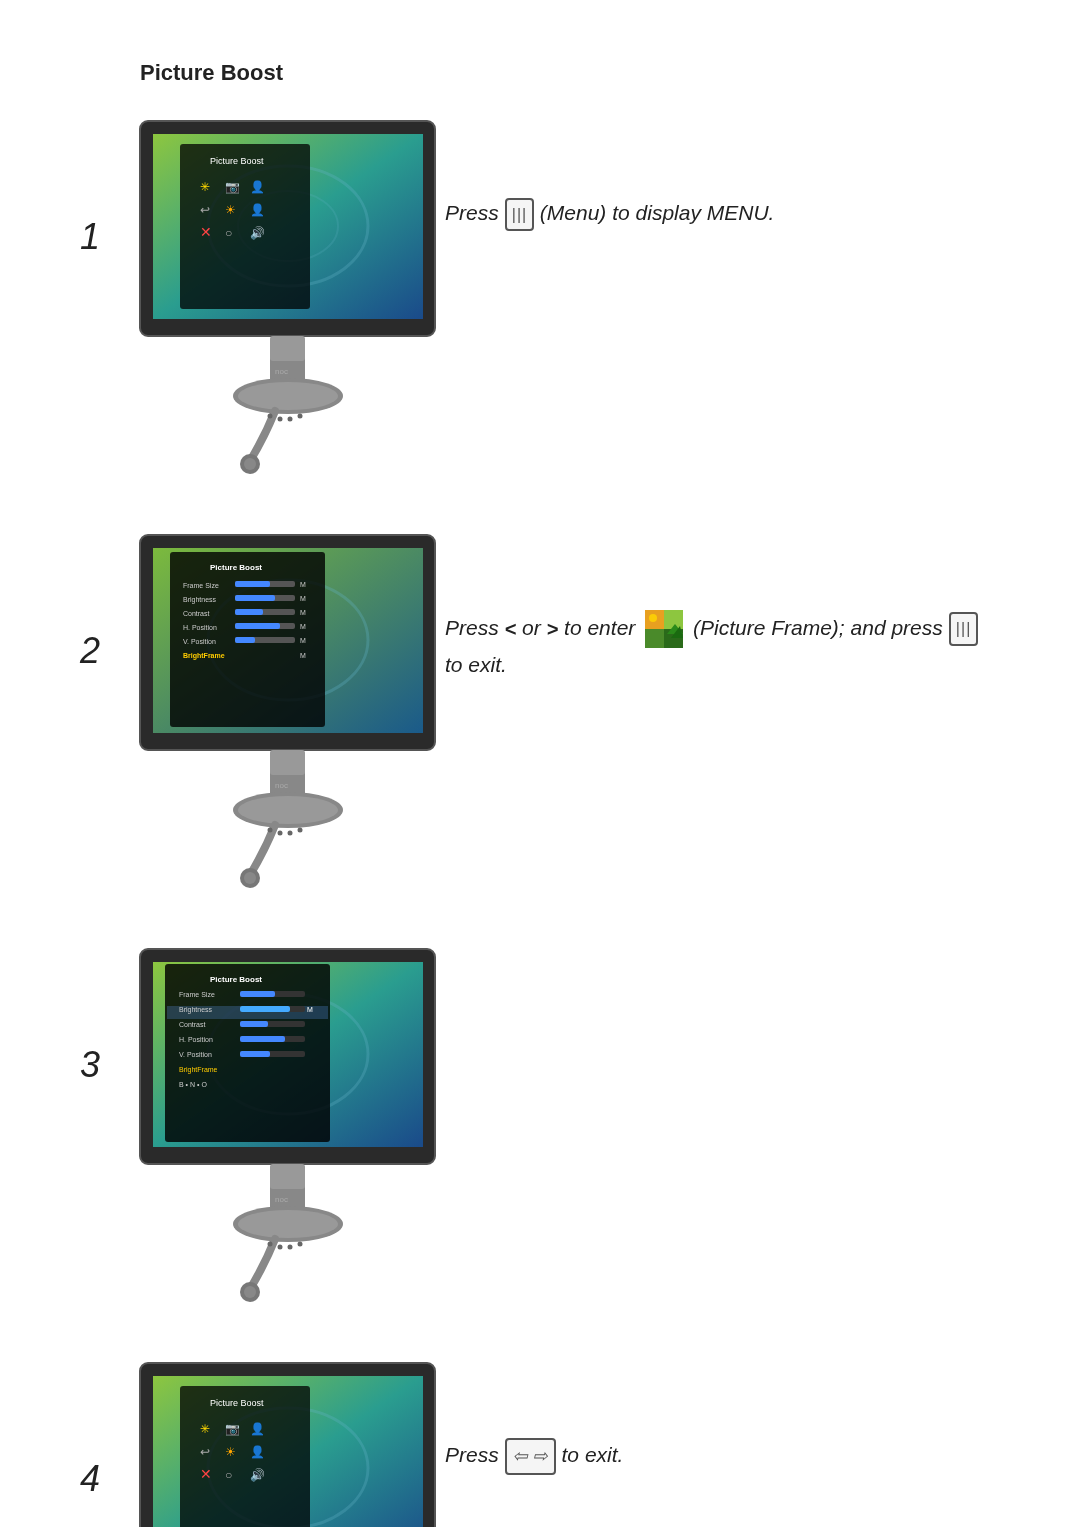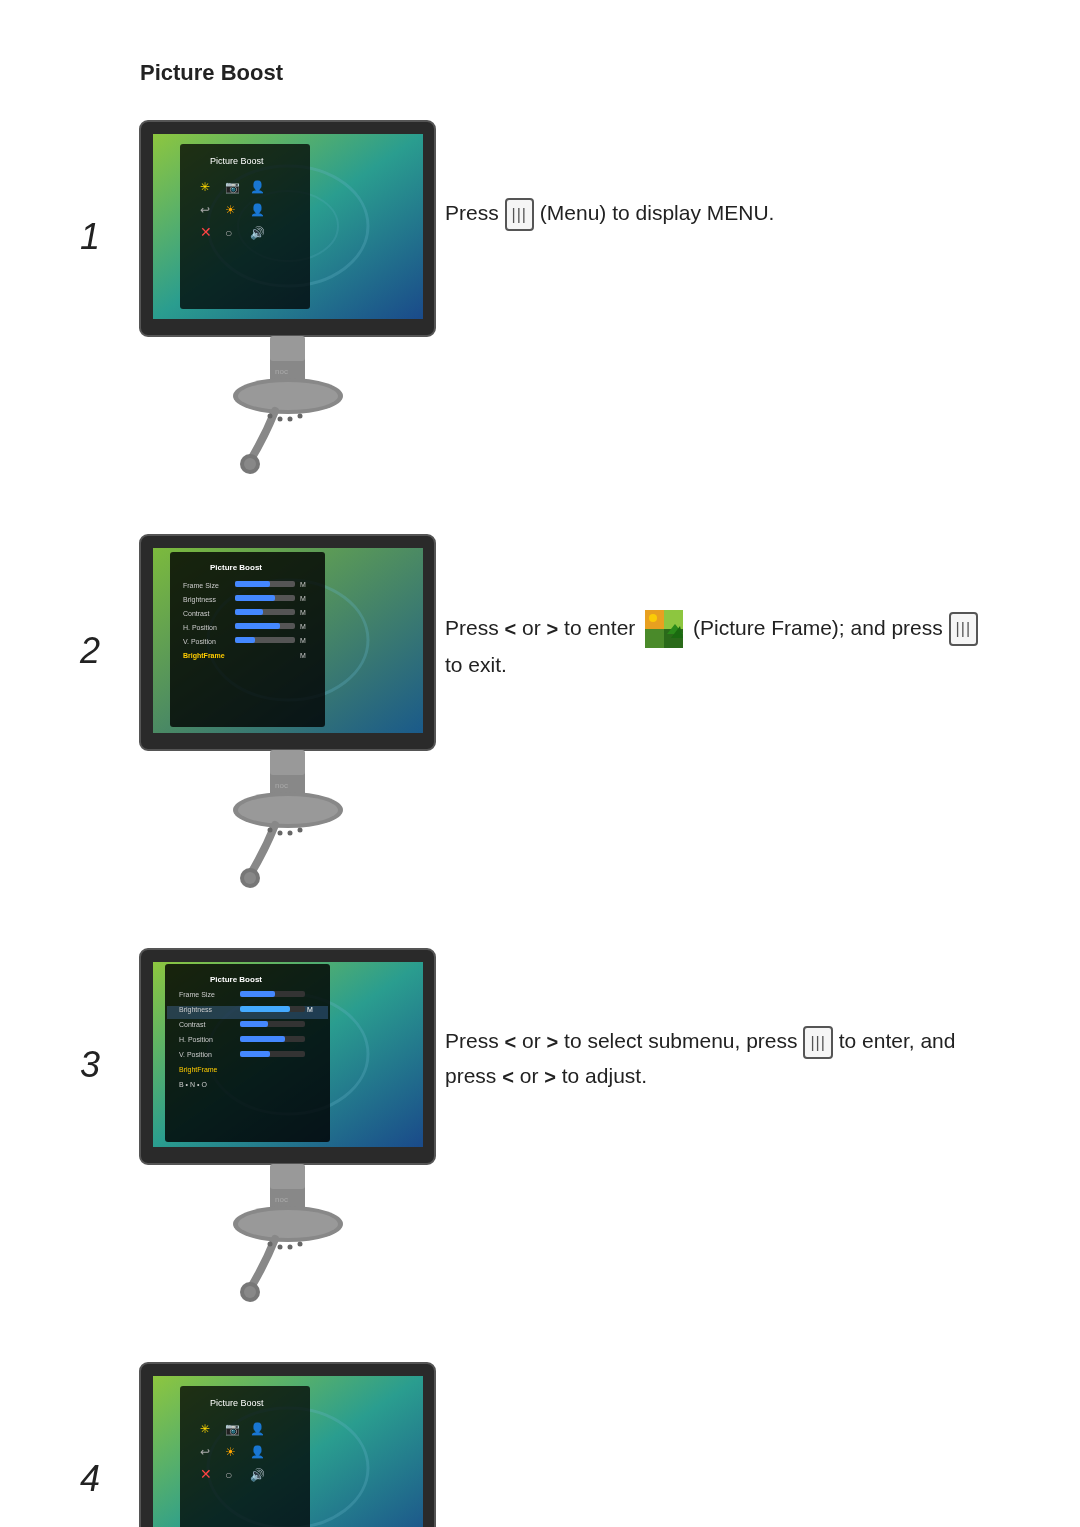--- a/index.html
+++ b/index.html
@@ -42,20 +42,21 @@
     .monitor-svg {
       width: 310px;
       height: auto;
     }
     .instruction {
       flex: 1;
       font-size: 21px;
       line-height: 1.6;
       padding-top: 80px;
       color: #222;
+      font-style: italic;
     }
     .btn-icon {
       display: inline-block;
       border: 2px solid #555;
       border-radius: 4px;
       padding: 2px 5px;
       font-size: 16px;
       color: #555;
       vertical-align: middle;
       background: #f5f5f5;
@@ -261,33 +262,20 @@
         <path d="M140 295 Q130 320 115 345" stroke="#888" stroke-width="8" fill="none" stroke-linecap="round"></path>
         <circle cx="115" cy="348" r="10" fill="#777"></circle>
         <circle cx="115" cy="348" r="6" fill="#888"></circle>
         <circle cx="135" cy="300" r="2.5" fill="#666"></circle>
         <circle cx="145" cy="303" r="2.5" fill="#666"></circle>
         <circle cx="155" cy="303" r="2.5" fill="#666"></circle>
         <circle cx="165" cy="300" r="2.5" fill="#666"></circle>
         <text x="140" y="258" font-size="8" fill="#aaa" font-family="Arial">noc</text>
       </svg>
     </div>
-    <div class="instruction">
-      <span>Press </span>
-      <span class="chevron">&lt;</span>
-      <span> or </span>
-      <span class="chevron">&gt;</span>
-      <span> to select submenu, press </span>
-      <span class="btn-icon">|||</span>
-      <span> to enter, and press </span>
-      <span class="chevron">&lt;</span>
-      <span> or </span>
-      <span class="chevron">&gt;</span>
-      <span> to adjust.</span>
-    </div>
   </div>
 
   <div class="row">
     <div class="step-number">4</div>
     <div class="monitor-container">
       <svg class="monitor-svg" viewBox="0 0 310 380" xmlns="http://www.w3.org/2000/svg">
         <rect x="5" y="5" width="295" height="215" rx="8" ry="8" fill="#2a2a2a" stroke="#555" stroke-width="2"></rect>
         <rect x="18" y="18" width="270" height="185" fill="url(#screenGrad1)"></rect>
         <ellipse cx="153" cy="110" rx="80" ry="60" fill="none" stroke="rgba(100,180,200,0.3)" stroke-width="3"></ellipse>
 
@@ -310,15 +298,21 @@
         <path d="M140 295 Q130 320 115 345" stroke="#888" stroke-width="8" fill="none" stroke-linecap="round"></path>
         <circle cx="115" cy="348" r="10" fill="#777"></circle>
         <circle cx="115" cy="348" r="6" fill="#888"></circle>
         <circle cx="135" cy="300" r="2.5" fill="#666"></circle>
         <circle cx="145" cy="303" r="2.5" fill="#666"></circle>
         <circle cx="155" cy="303" r="2.5" fill="#666"></circle>
         <circle cx="165" cy="300" r="2.5" fill="#666"></circle>
         <text x="140" y="258" font-size="8" fill="#aaa" font-family="Arial">noc</text>
       </svg>
     </div>
+    <div class="instruction">
+      <span>Press </span>
+      
+      <span class="exit-icon">⇦ ⇨</span>
+      <span> to exit.</span>
+    </div>
   </div>
 
 </div>
 
 </body></html>

